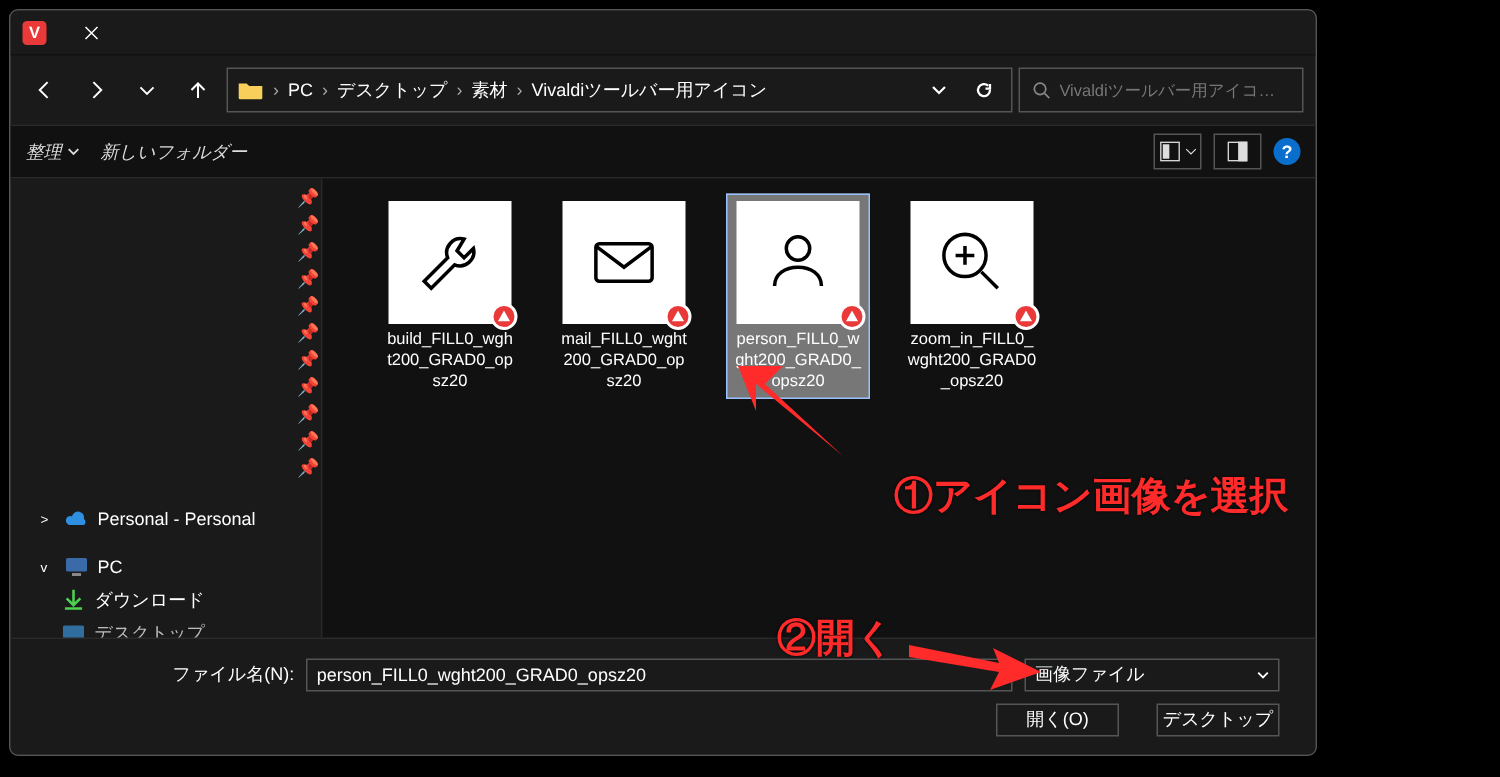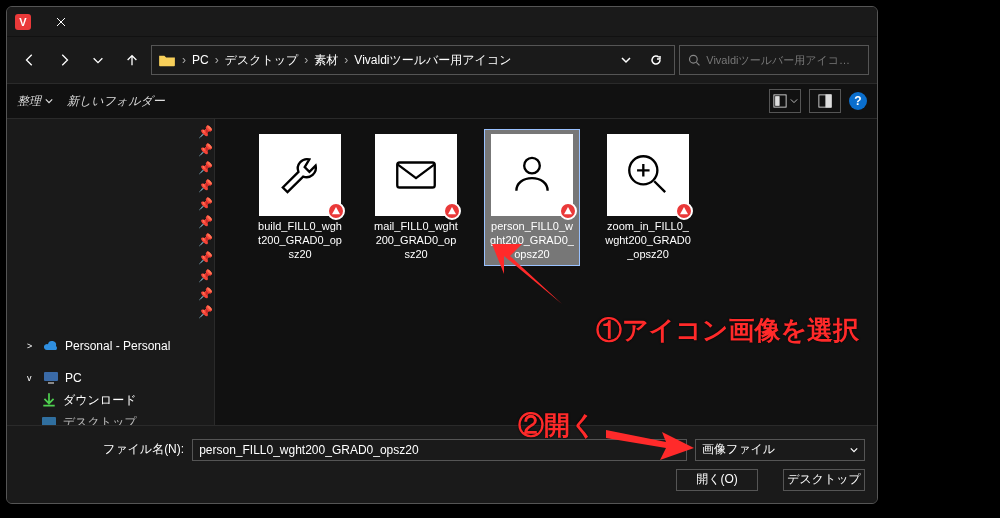--- a/index.html
+++ b/index.html
@@ -170,21 +170,21 @@
     line-height:1.25;
     word-break:break-all;
   }
   .file.selected .fname { color:#fff; }
 
   
   .bottom {
     height: 78px;
     background:#1a1a1a;
     border-top:1px solid #2a2a2a;
-    padding: 6px 12px;
+    padding: 6px 24px;
     display:flex;flex-direction:column;gap:8px;justify-content:center;
   }
   .row1 { display:flex; align-items:center; gap:8px; }
   .fnlabel { color:#fff; font-size:12px; width: auto; padding-left: 84px;}
   .fninput {
     flex:1;height:22px;background:#1a1a1a;border:1px solid #555;color:#fff;
     padding:0 6px;font-size:12px;
   }
   .typeselect {
     width:170px;height:22px;background:#1a1a1a;border:1px solid #555;color:#fff;

